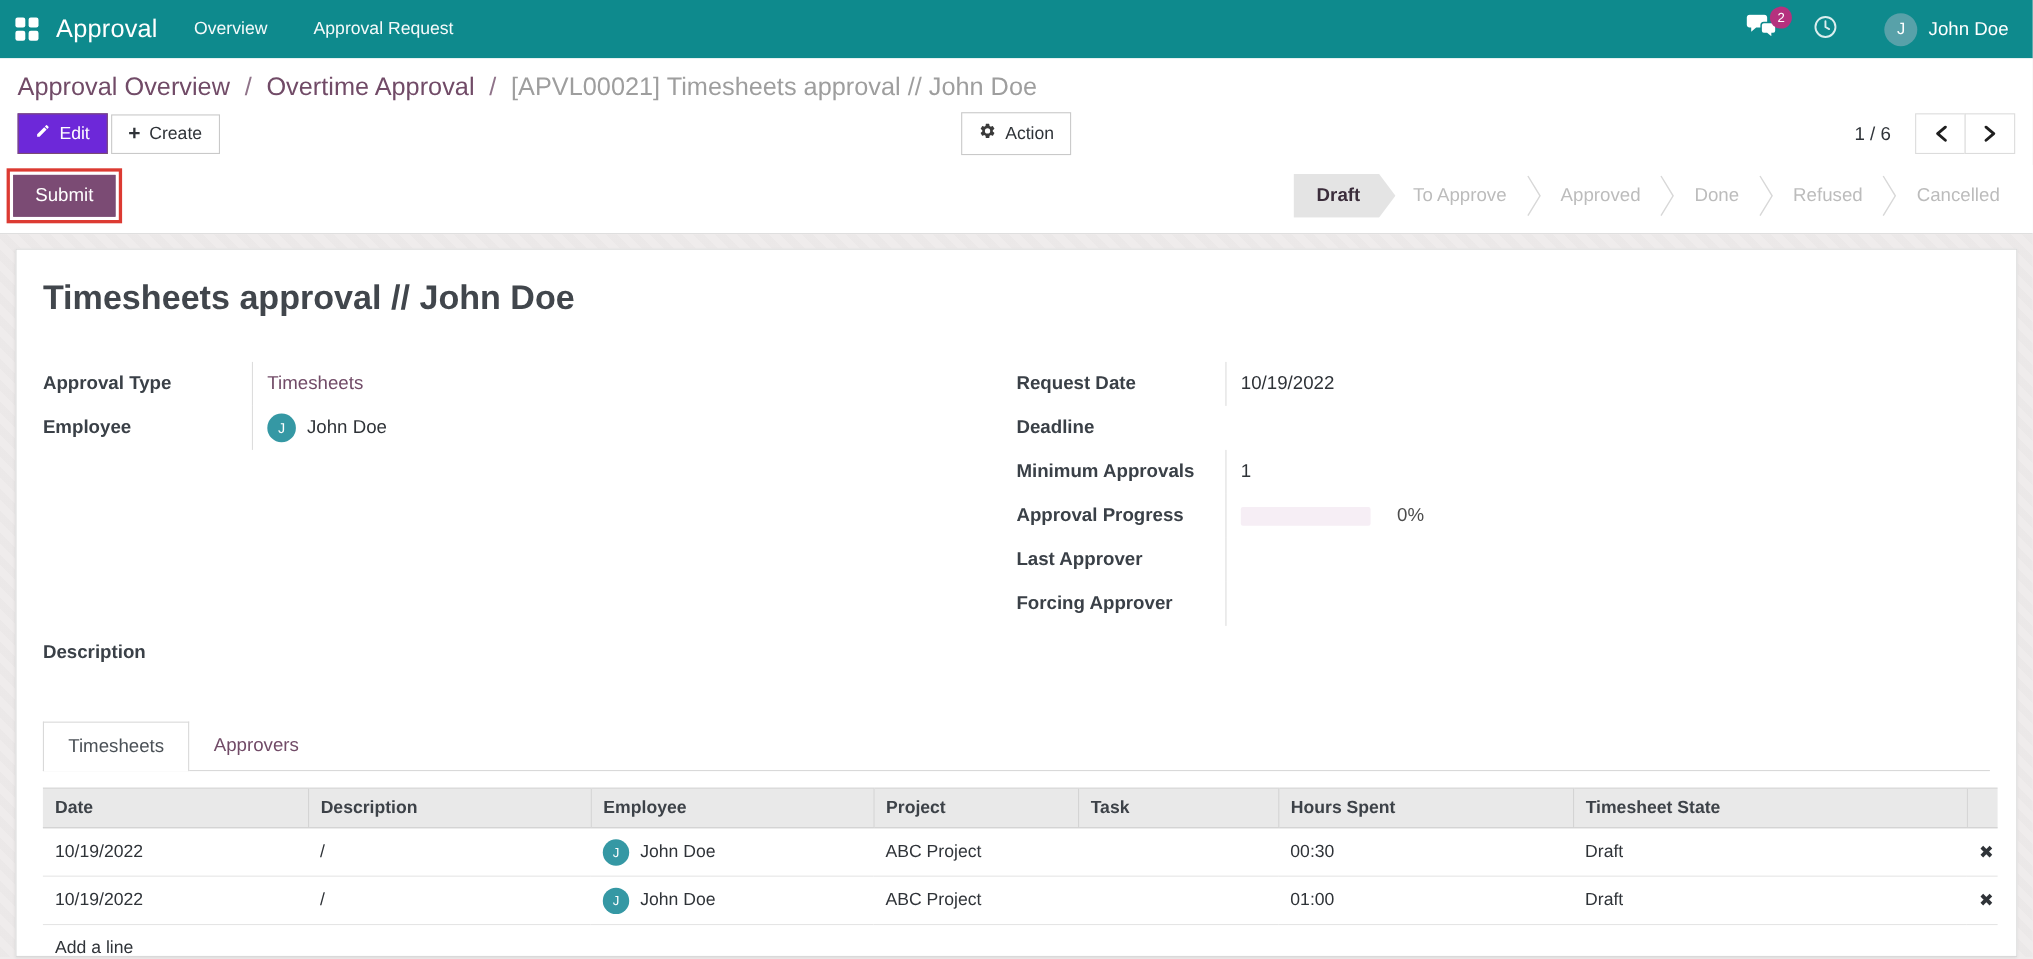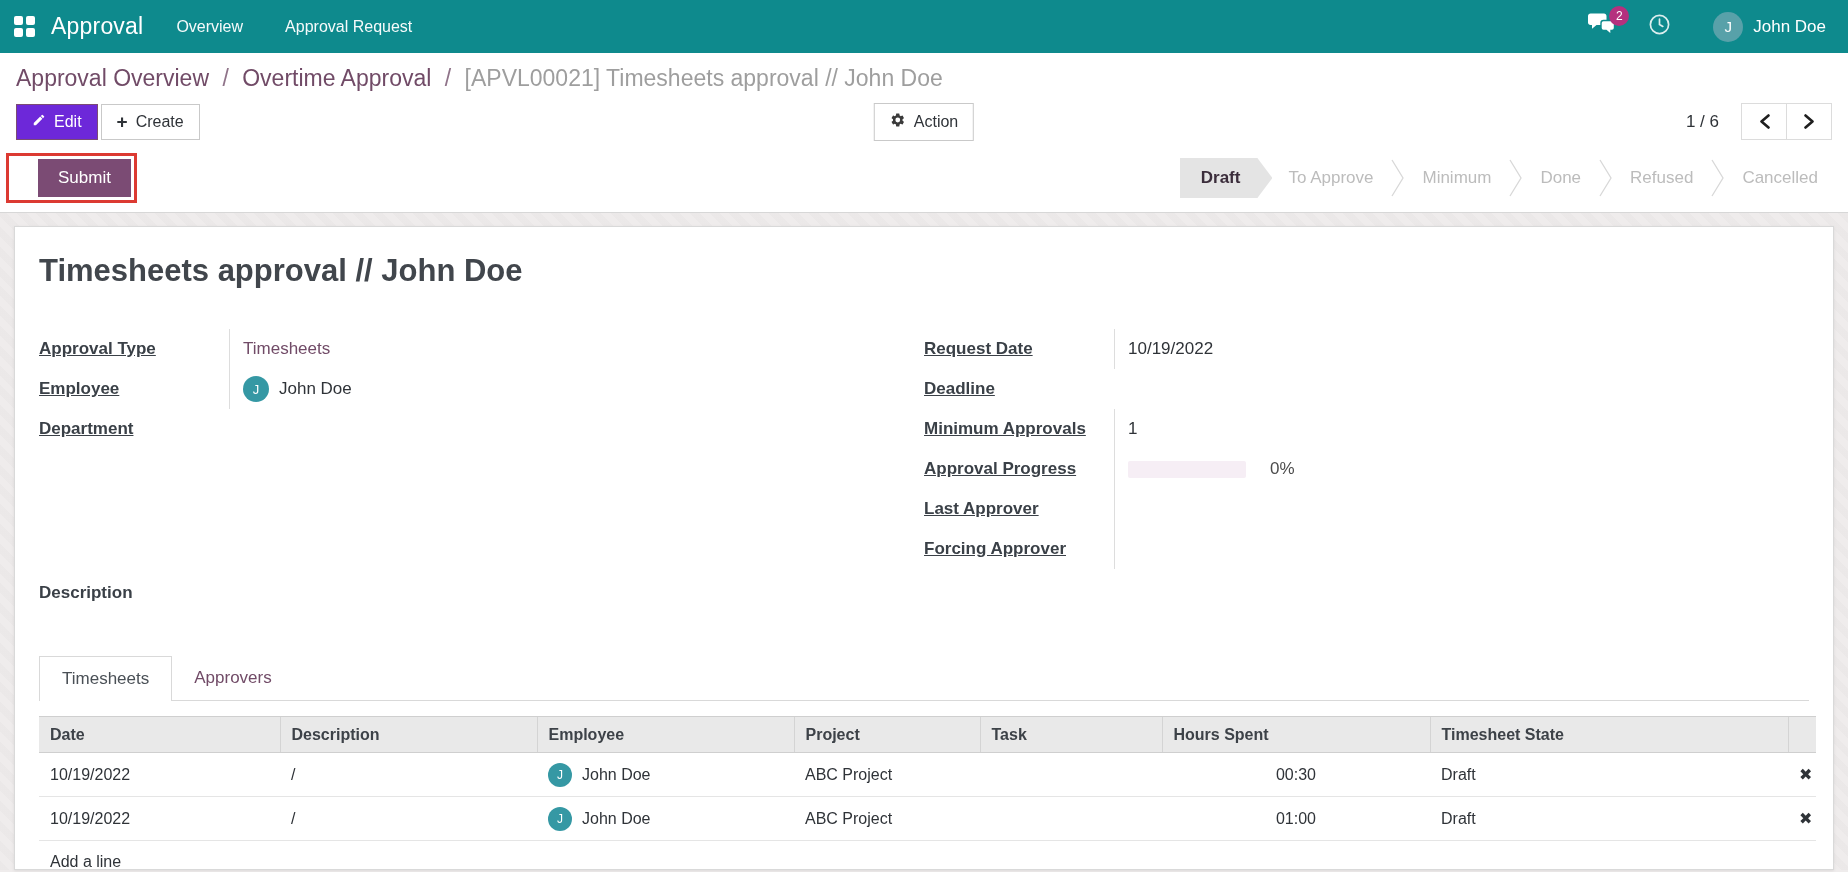--- a/index.html
+++ b/index.html
@@ -47,39 +47,39 @@
   .pager-buttons { display:flex; }
   .pager-btn { width:46px; height:37px; border:1px solid #dcdcdc; background:#fff;
     display:flex; align-items:center; justify-content:center; cursor:pointer; }
   .pager-btn + .pager-btn { margin-left:-1px; }
 
   
   .status-row { display:flex; align-items:center; justify-content:space-between;
     padding:3px 14px 9px 6px; border-bottom:1px solid #d7d7d7; background:#fff; }
   .submit-highlight { border:3px solid #dc3a32; padding:3px; display:inline-block; }
   .btn-submit { background:#7b4b74; color:#fff; border:1px solid #7b4b74;
-    font-size:17px; padding:8px 19px; font-family:inherit; cursor:pointer;margin-left:26px; }
+    font-size:17px; padding:8px 19px; font-family:inherit; cursor:pointer; }
   .statusbar { display:flex; align-items:center; }
   .step { font-size:17px; line-height:40px; white-space:nowrap; }
   .step-active { background:#e4e4e4; color:#3b2d3b; font-weight:bold;
     padding:0 32px 0 21px;
     clip-path:polygon(0 0, calc(100% - 15px) 0, 100% 50%, calc(100% - 15px) 100%, 0 100%); }
   .step-idle { color:#bcbcbc; padding:0 16px; cursor:pointer; }
   .step-chev { margin:0 2px; }
 
   
   .content { height:657px; padding:13px 14px 0; background:#efecec;
     background-image:repeating-linear-gradient(45deg, rgba(0,0,0,.014) 0 7px, transparent 7px 14px); }
   .sheet { background:#fff; border:1px solid #d9d9d9; box-shadow:0 1px 3px rgba(0,0,0,.08);
     height:100%; padding:26px 24px 0; overflow:hidden; }
   .form-title { font-size:31px; font-weight:600; color:#41464c; }
 
   .field-area { display:grid; grid-template-columns:1fr 1fr; margin-top:40px; }
   .frow { display:grid; grid-template-columns:190px 1fr; min-height:40px; }
-  .flabel { font-size:17px; font-weight:600; color:#3a4047; display:flex; align-items:center;text-decoration:underline; }
+  .flabel { font-size:17px; font-weight:600; color:#3a4047; display:flex; align-items:center; }
   .fvalue { border-left:1px solid #ddd; padding-left:13px; font-size:17px; color:#2f3338;
     display:flex; align-items:center; gap:10px; }
   .fvalue .link { color:#714B67; text-decoration:none; cursor:pointer; }
   .mini-avatar { width:26px; height:26px; border-radius:50%; background:#3598a4;
     color:#fff; font-size:13px; display:flex; align-items:center; justify-content:center; flex:0 0 auto; }
   .progress-track { width:118px; height:17px; background:#f6eef5; border-radius:2px; }
   .progress-text { font-size:17px; color:#4c4c4c; margin-left:14px; }
 
   .desc-label { margin-top:14px; font-size:17px; font-weight:600; color:#3a4047; }
 
@@ -92,21 +92,21 @@
   
   .o-table { width:100%; border-collapse:collapse; margin-top:15px; table-layout:fixed; }
   .o-table th { background:#e9e9e9; border-top:1px solid #cfcfcf; border-bottom:1px solid #cfcfcf;
     height:36px; padding:0 11px; font-size:16px; font-weight:600; color:#3d4248; text-align:left; }
   .o-table th + th { border-left:1px solid #d4d4d4; }
   .o-table td { height:43px; padding:0 11px; font-size:16px; color:#2f3338;
     border-bottom:1px solid #e5e5e5; }
   .cell-employee { display:flex; align-items:center; gap:10px; height:43px; }
   .row-avatar { width:24px; height:24px; border-radius:50%; background:#3598a4; color:#fff;
     font-size:12px; display:flex; align-items:center; justify-content:center; flex:0 0 auto; }
-  .col-right { text-align:center; }
+  .col-right { text-align:left; }
   .delete-cell { text-align:center; padding:0 2px; font-size:15px; color:#1f1f1f; cursor:pointer; }
   .addline-cell { color:#714B67; cursor:pointer; }
 </style>
 </head>
 <body>
 
 <div class="navbar">
   <div class="apps-icon">
     <span></span>
       <span></span>
@@ -193,21 +193,21 @@
   <div class="status-row">
     <div class="submit-highlight">
       <button class="btn-submit">Submit</button>
     </div>
     <div class="statusbar">
       <div class="step step-active">Draft</div>
       <div class="step step-idle">To Approve</div>
       <svg class="step-chev" width="13" height="38" viewBox="0 0 13 38">
           <path d="M1 1 12 19 1 37" fill="none" stroke="#d8d8d8" stroke-width="1.3"></path>
         </svg>
-      <div class="step step-idle">Minimum</div>
+      <div class="step step-idle">Approved</div>
       <svg class="step-chev" width="13" height="38" viewBox="0 0 13 38">
           <path d="M1 1 12 19 1 37" fill="none" stroke="#d8d8d8" stroke-width="1.3"></path>
         </svg>
       <div class="step step-idle">Done</div>
       <svg class="step-chev" width="13" height="38" viewBox="0 0 13 38">
           <path d="M1 1 12 19 1 37" fill="none" stroke="#d8d8d8" stroke-width="1.3"></path>
         </svg>
       <div class="step step-idle">Refused</div>
       <svg class="step-chev" width="13" height="38" viewBox="0 0 13 38">
           <path d="M1 1 12 19 1 37" fill="none" stroke="#d8d8d8" stroke-width="1.3"></path>
@@ -230,21 +230,20 @@
             </div>
         </div>
         <div class="frow">
           <div class="flabel">Employee</div>
           <div class="fvalue">
             <span class="mini-avatar">J</span>
             <span>John Doe</span>
           </div>
         </div>
         <div class="frow">
-          <div class="flabel">Department</div>
         </div>
       </div>
 
       <div class="fgroup">
         <div class="frow">
           <div class="flabel">Request Date</div>
           <div class="fvalue">
               <span>10/19/2022</span>
             </div>
         </div>

